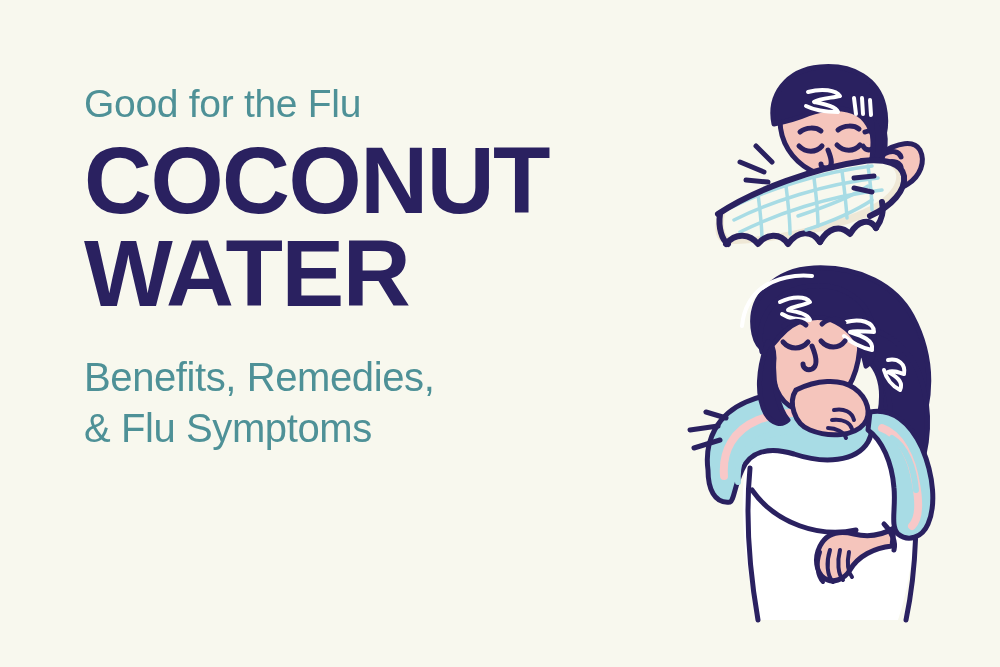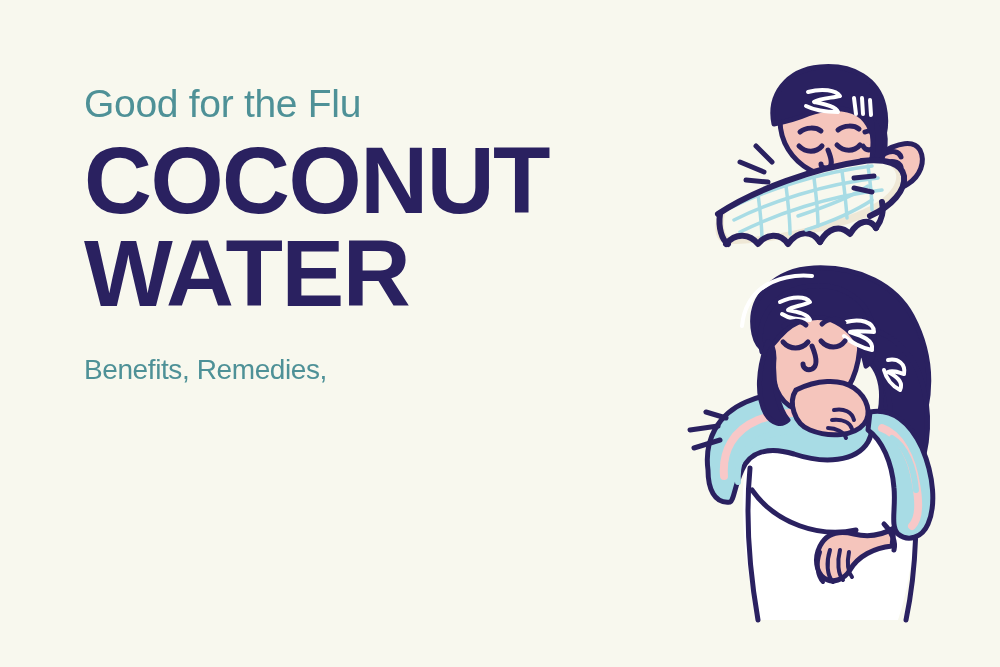--- a/index.html
+++ b/index.html
@@ -45,21 +45,21 @@
     margin-top:12px;
     transform:scaleX(0.99);
     transform-origin:left center;
     white-space:nowrap;
   }
   .headline-line { display:block; }
   .headline-line.l2 { margin-top:6px; }
 
   .subhead {
     color:#4E9197;
-    font-size:28px;
+    font-size:40px;
     font-weight:400;
     line-height:1.28;
     letter-spacing:-0.4px;
     margin-top:34px;
   }
   .subhead span { display:block; white-space:nowrap; }
 
   
   .illus {
     position:absolute;
@@ -87,20 +87,21 @@
 
     <div class="eyebrow">Good for the Flu</div>
 
     <div class="headline">
       <span class="headline-line l1">COCONUT</span>
       <span class="headline-line l2">WATER</span>
     </div>
 
     <div class="subhead">
       <span>Benefits, Remedies,</span>
+      <span>&amp; Flu Symptoms</span>
     </div>
   </div>
 
   <div class="illus illus-man">
     <svg viewBox="0 0 310 220" xmlns="http://www.w3.org/2000/svg">
       <g stroke="#2A2160" stroke-width="5" stroke-linecap="round" stroke-linejoin="round" fill="none">
 
         <path d="M178 96 C 196 84, 212 82, 218 92 C 224 104, 218 118, 206 126
                  C 196 133, 186 133, 180 126 Z" fill="#F5C5BC"></path>
 

